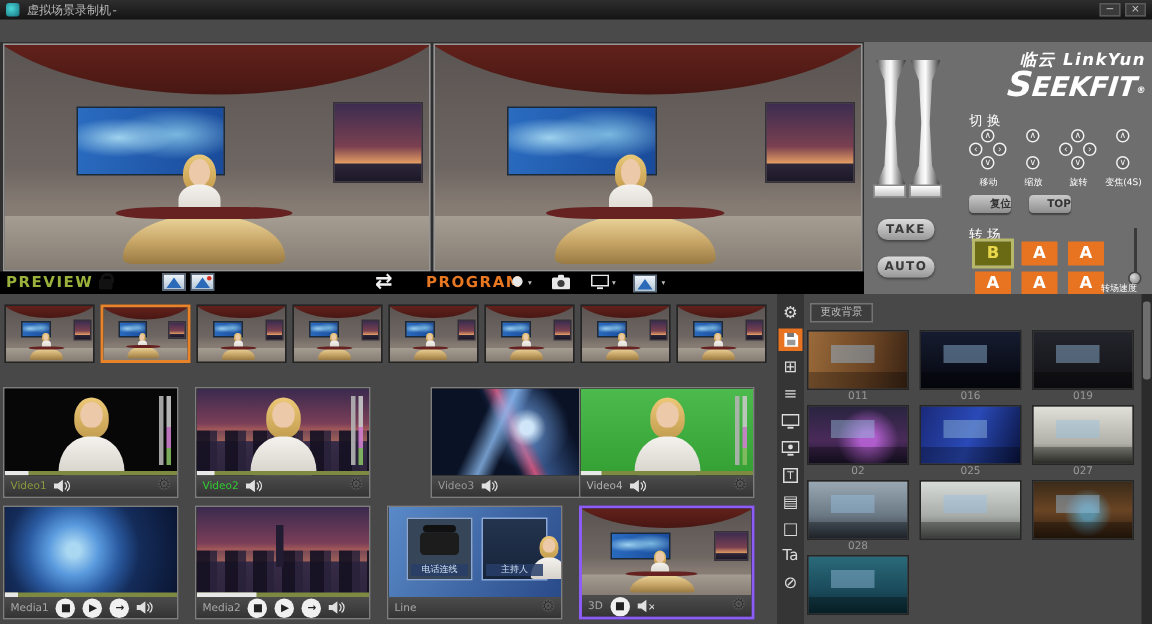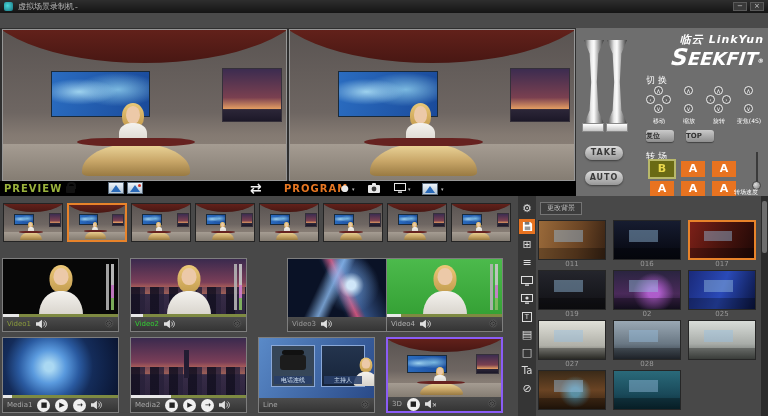--- a/index.html
+++ b/index.html
@@ -72,21 +72,21 @@
 .logo .l1{font-size:11px;letter-spacing:1px;}
 .logo .l2{font-size:18px;transform:skewX(-6deg);margin-top:1px;}
 .logo .big{font-size:23px;}
 .logo .reg{font-size:6px;vertical-align:2px;font-style:normal;}
 .switch-label{position:absolute;left:70px;top:46px;font-size:9px;color:#fff;letter-spacing:3px;}
 .pad-row{position:absolute;left:70px;top:58px;width:108px;height:28px;display:flex;justify-content:space-between;}
 .pad{position:relative;height:28px;}
 .pad.dpad{width:26px;} .pad.updown{width:10px;}
 .ab{position:absolute;width:9px;height:9px;border:1px solid #f2f2f2;border-radius:50%;color:#f2f2f2;font-size:6px;line-height:8px;text-align:center;background:rgba(0,0,0,.1);}
 .pad-lbl{position:absolute;top:31px;left:50%;transform:translateX(-50%);font-size:6px;color:#fff;white-space:nowrap;}
-.btn-sm{position:absolute;top:102px;width:28px;height:12px;border-radius:3px;background:linear-gradient(#cacaca,#8e8e8e);color:#333;font-size:7px;font-weight:bold;text-align:left;line-height:12px;box-shadow:0 1px 1px rgba(0,0,0,.4);}
+.btn-sm{position:absolute;top:102px;width:28px;height:12px;border-radius:3px;background:linear-gradient(#cacaca,#8e8e8e);color:#333;font-size:7px;font-weight:bold;text-align:right;line-height:12px;box-shadow:0 1px 1px rgba(0,0,0,.4);}
 #btn-reset{left:70px;} #btn-top{left:110px;}
 .trans-label{position:absolute;left:70px;top:122px;font-size:9px;color:#fff;letter-spacing:3px;}
 .trans-grid{position:absolute;left:74px;top:133px;width:92px;display:flex;flex-wrap:wrap;gap:4px 7px;}
 .tbtn{width:24px;height:16px;background:#e87320;color:#fff;font-weight:bold;font-size:11px;text-align:center;line-height:16px;}
 .tbtn.active{background:#6a6a14;color:#ead84c;outline:2px solid #b8b86a;}
 .speed-slider{position:absolute;left:180px;top:124px;width:2px;height:34px;background:#3a3a3a;}
 .speed-knob{position:absolute;left:176px;top:153px;width:9px;height:9px;border-radius:50%;background:radial-gradient(circle at 35% 35%,#ddd,#777);border:1px solid #444;}
 .speed-label{position:absolute;left:158px;top:160px;font-size:6px;color:#fff;}
 
 
@@ -656,26 +656,20 @@
             </div>
             <div class="g-label">011</div>
           </div>
           <div class="g-cell">
             <div class="g-thumb">
               <div class="g-scene sc-darkblue"></div>
             </div>
             <div class="g-label">016</div>
           </div>
           <div class="g-cell">
-            <div class="g-thumb selected">
-              <div class="g-scene sc-red"></div>
-            </div>
-            <div class="g-label">017</div>
-          </div>
-          <div class="g-cell">
             <div class="g-thumb">
               <div class="g-scene sc-dark"></div>
             </div>
             <div class="g-label">019</div>
           </div>
           <div class="g-cell">
             <div class="g-thumb">
               <div class="g-scene sc-purple"></div>
             </div>
             <div class="g-label">02</div>

